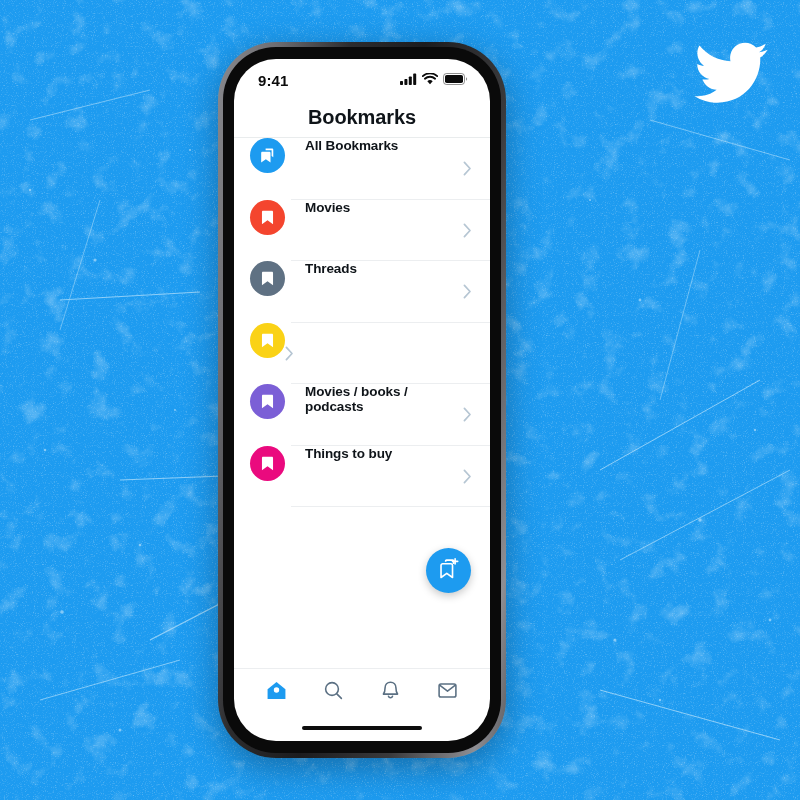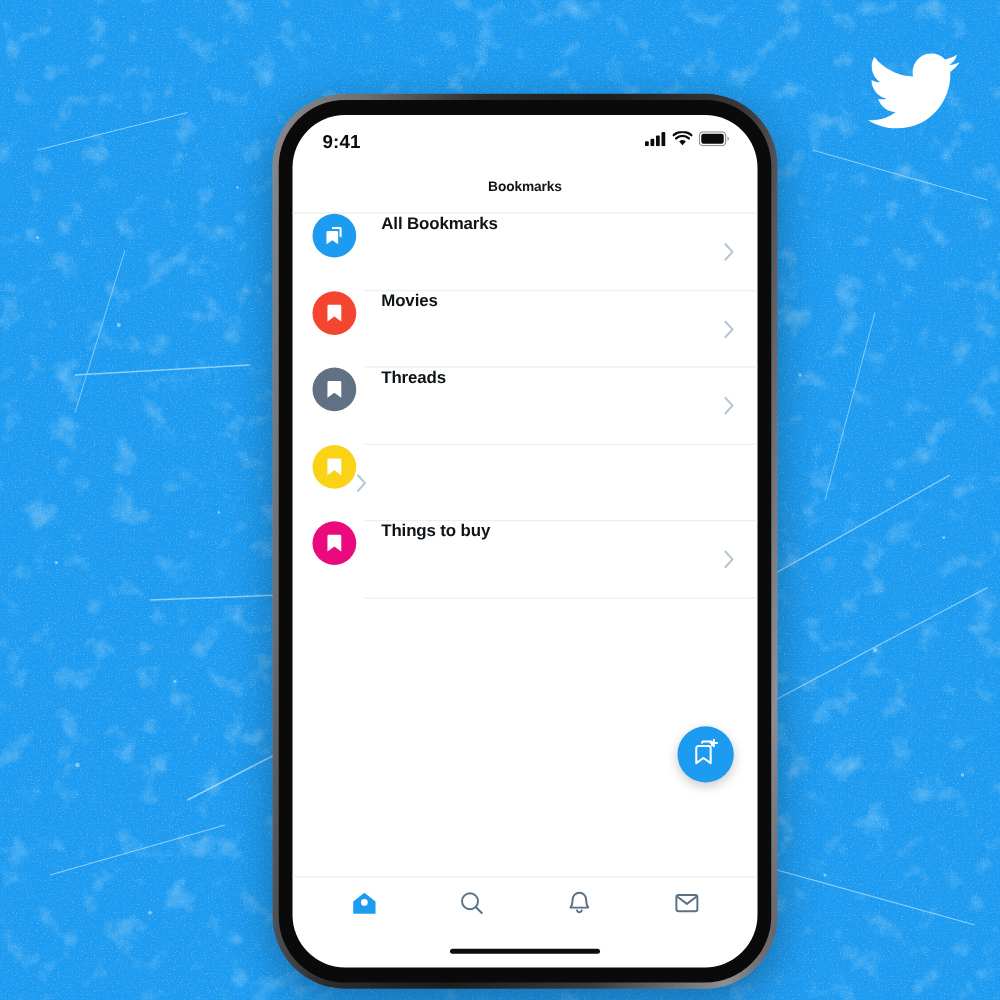--- a/index.html
+++ b/index.html
@@ -21,26 +21,25 @@
   
   #twitter-logo {
     position:absolute; top:42px; right:32px;
     width:74px; height:62px;
   }
 
   
   #phone {
     position:absolute;
     left:218px; top:42px;
-    width:404px; height:716px;
+    width:288px; height:716px;
     border-radius:58px;
     background:linear-gradient(100deg,#8a8a8e 0%,#6e6e73 14%,#2c2c2e 32%,#1c1c1e 50%,#3a3a3c 72%,#8e8e93 92%,#5a5a5e 100%);
     padding:5px;
     box-shadow:0 10px 34px rgba(0,0,0,0.30);
-    margin-top:33px;
   }
   #phone-inner {
     width:100%; height:100%;
     border-radius:53px;
     background:#0a0a0a;
     padding:12px 11px;
   }
   #screen {
     width:100%; height:100%;
     border-radius:42px;
@@ -64,21 +63,21 @@
   #status-icons { display:flex; align-items:center; gap:5px; }
 
   
   #header {
     flex:0 0 41px;
     display:flex; align-items:center; justify-content:center;
     border-bottom:1px solid #e9eced;
     position:relative;
   }
   #header-title {
-    font-size:11px; font-weight:bold; color:#0f1419;
+    font-size:20px; font-weight:bold; color:#0f1419;
     letter-spacing:-0.1px;
   }
 
   
   #bookmark-list { flex:1 1 auto; position:relative; }
   .list-item {
     height:61.5px;
     display:flex; 
     padding:0 18px 0 16px;
     position:relative;
@@ -283,20 +282,33 @@
                 <path d="M6.4 3.6h11.2c.8 0 1.4.6 1.4 1.4v15.4l-7-4.9-7 4.9V5c0-.8.6-1.4 1.4-1.4z" fill="#fff"></path>
               </svg>
       </div>
       <div class="item-chevron">
         <svg width="9" height="15" viewBox="0 0 9 15">
                 <path d="M1.4 1.4 7 7.5l-5.6 6.1" stroke="#b6c6d3" stroke-width="1.7" fill="none" stroke-linecap="round" stroke-linejoin="round"></path>
               </svg>
       </div>
     </div>
 
+    <div class="list-item">
+      <div class="item-icon" style="background:#7b5fd6">
+        <svg width="19" height="19" viewBox="0 0 24 24">
+                <path d="M6.4 3.6h11.2c.8 0 1.4.6 1.4 1.4v15.4l-7-4.9-7 4.9V5c0-.8.6-1.4 1.4-1.4z" fill="#fff"></path>
+              </svg>
+      </div>
+      <div class="item-label">Movies / books / podcasts</div>
+      <div class="item-chevron">
+        <svg width="9" height="15" viewBox="0 0 9 15">
+                <path d="M1.4 1.4 7 7.5l-5.6 6.1" stroke="#b6c6d3" stroke-width="1.7" fill="none" stroke-linecap="round" stroke-linejoin="round"></path>
+              </svg>
+      </div>
+    </div>
 
     <div class="list-item">
       <div class="item-icon" style="background:#ea0a7e">
         <svg width="19" height="19" viewBox="0 0 24 24">
                 <path d="M6.4 3.6h11.2c.8 0 1.4.6 1.4 1.4v15.4l-7-4.9-7 4.9V5c0-.8.6-1.4 1.4-1.4z" fill="#fff"></path>
               </svg>
       </div>
       <div class="item-label">Things to buy</div>
       <div class="item-chevron">
         <svg width="9" height="15" viewBox="0 0 9 15">

